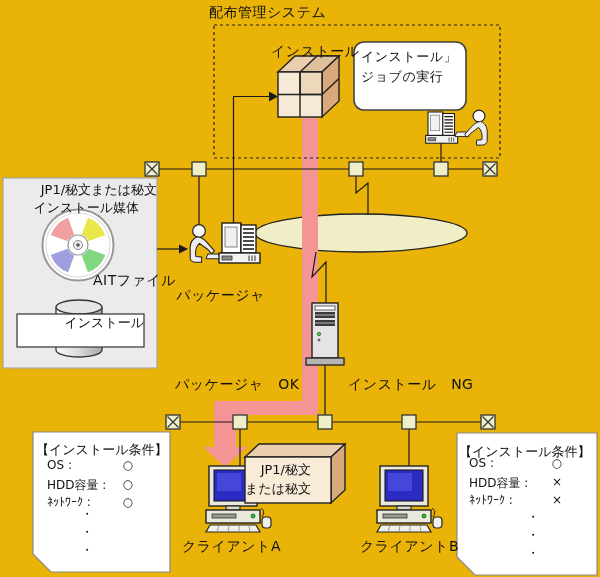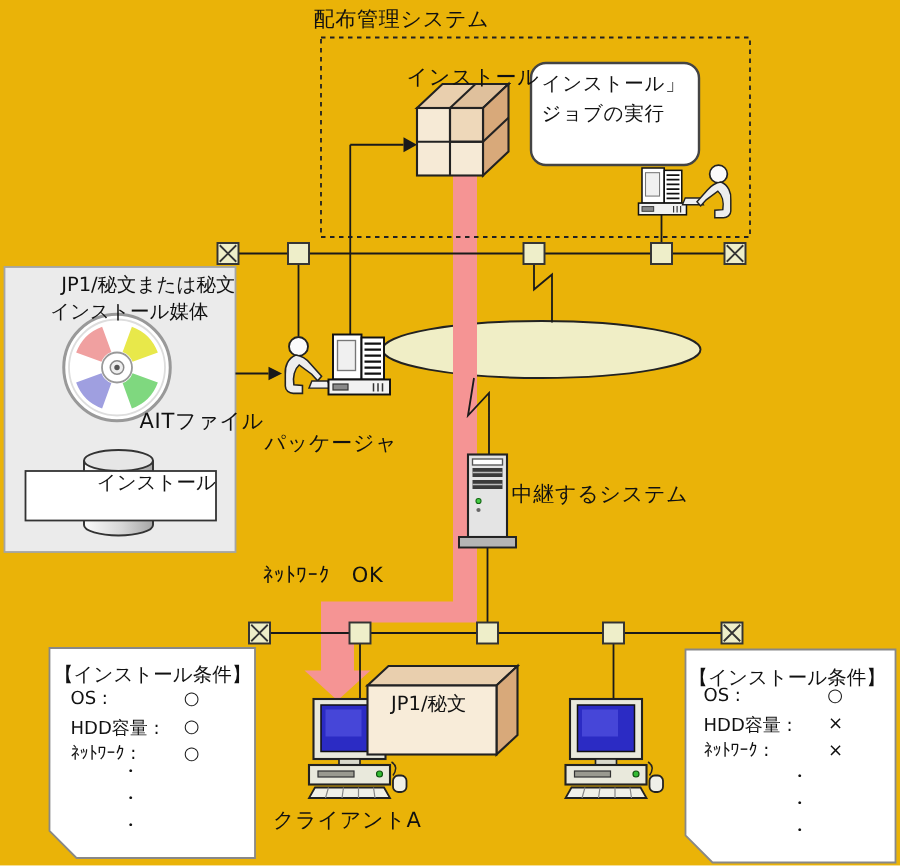--- a/index.html
+++ b/index.html
@@ -189,29 +189,31 @@
 </div>
 
 <div class="t fs13 tc" style="left:3px;top:181px;width:154px;">JP1/秘文または秘文</div>
 <div class="t fs13 tc" style="left:3px;top:199px;width:136px;">インストール媒体</div>
 <div class="t fs14 tc" style="left:3px;top:272px;width:137px;padding-left:36px;">AITファイル</div>
 <div class="t fs13 tc" style="left:17px;top:315px;width:127px;line-height:16px;">
   <div>インストール</div>
 </div>
 
 <div class="t fs14 tc" style="left:169px;top:267px;width:96px;margin-top:20px;">パッケージャ</div>
-<div class="t fs14" style="left:341px;top:321px;">中継するシステム</div>
-
-<div class="t fs14" style="left:175px;top:376px;">ﾈｯﾄﾜｰｸ　OK</div>
+
+<div class="t fs14" style="left:175px;top:376px;">パッケージャ　OK</div>
+<div class="t fs14" style="left:348px;top:376px;">インストール　NG</div>
 
 <div class="t fs13 tc" style="left:245px;top:461px;width:66px;line-height:18.5px;">
   <div>JP1/秘文</div>
+  <div>または秘文</div>
 </div>
 
 <div class="t fs14 tc" style="left:181px;top:538px;width:100px;">クライアントA</div>
+<div class="t fs14 tc" style="left:355px;top:538px;width:104px;">クライアントB</div>
 
 <div class="t fs13" style="left:36px;top:441px;">【インストール条件】</div>
 <div class="cond-row" style="left:47px;top:458px;width:86px;">
   <span>OS :</span>
       <span>○</span>
 </div>
 <div class="cond-row" style="left:47px;top:477px;width:86px;">
   <span>HDD容量 :</span>
       <span>○</span>
 </div>

